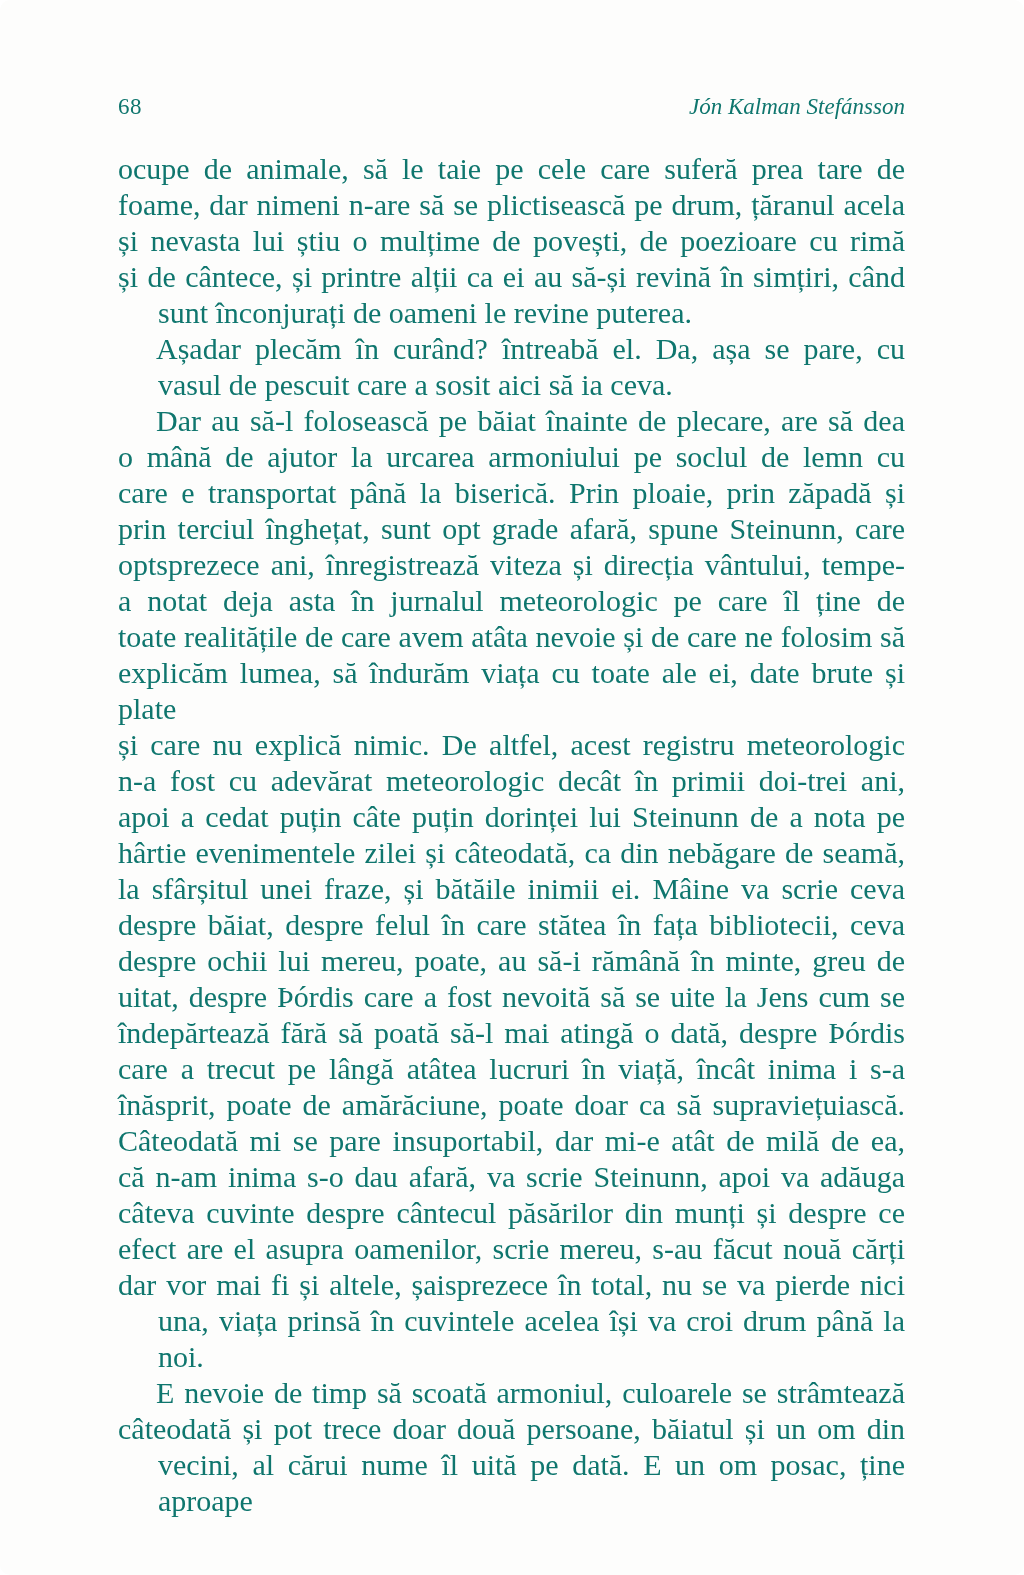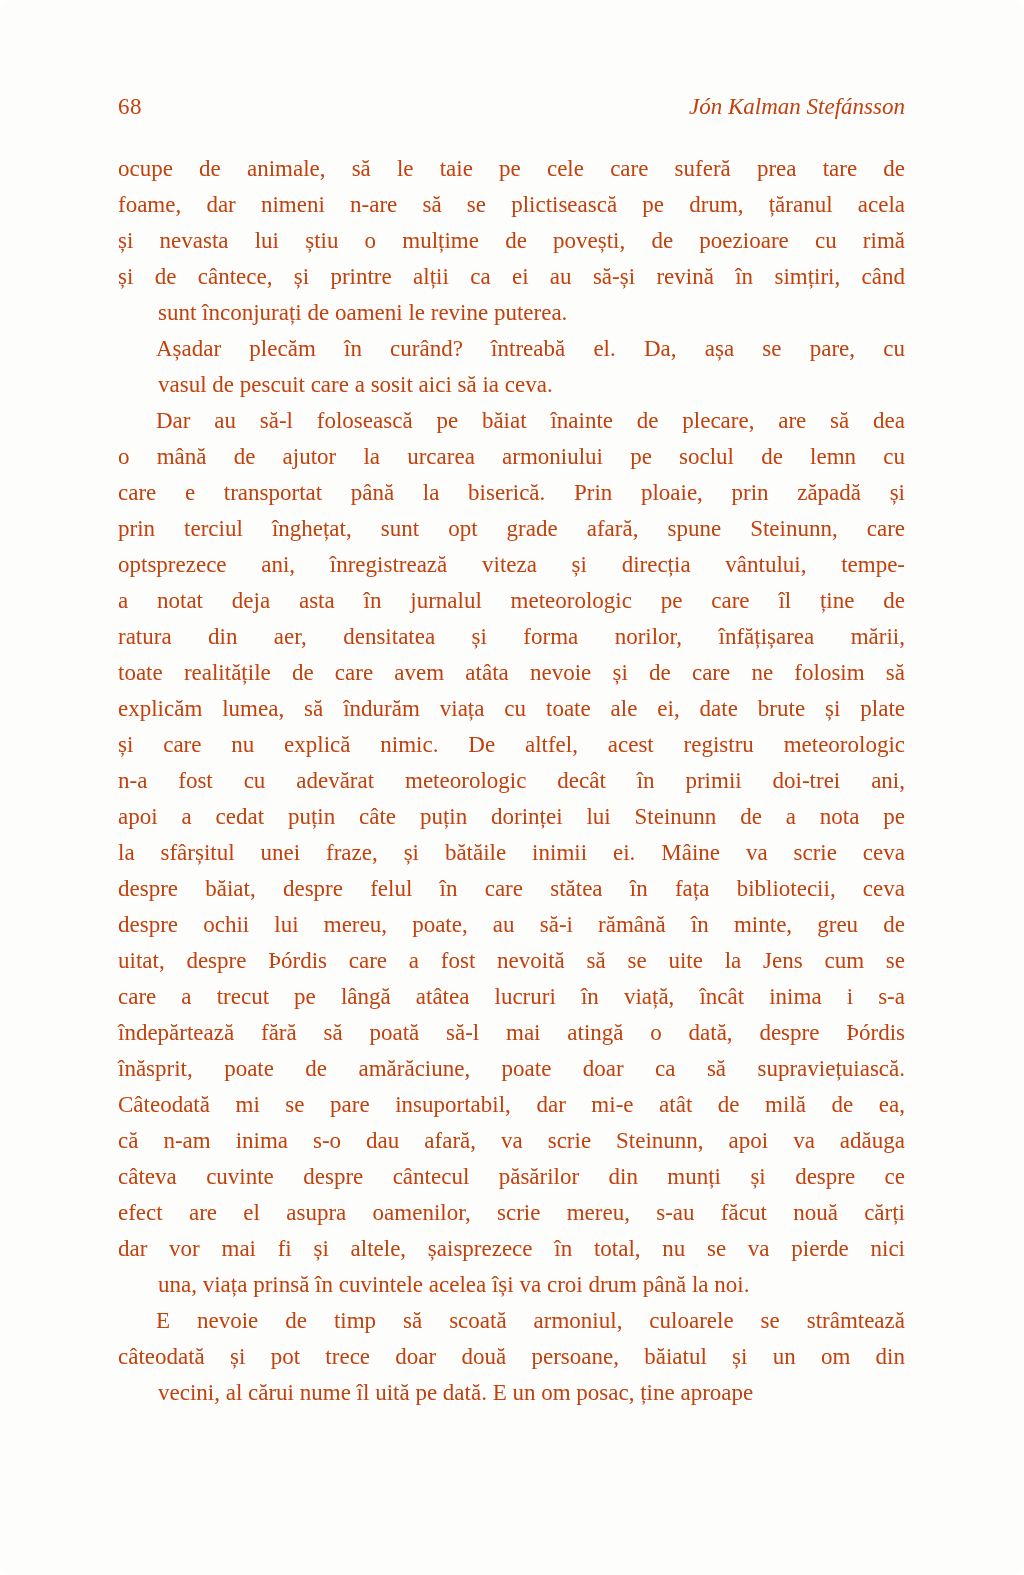--- a/index.html
+++ b/index.html
@@ -6,21 +6,21 @@
     margin: 0;
     padding: 0;
     background: #ffffff;
   }
   .book-page {
     position: relative;
     width: 1024px;
     height: 1575px;
     background: #fdfdfc;
     font-family: "Liberation Serif", serif;
-    color: #c2410c;
+    color: #0f766e;
     overflow: hidden;
     border-radius: 10px;
   }
   .page-header {
     position: absolute;
     top: 94px;
     left: 118px;
     width: 787px;
     display: flex;
     justify-content: space-between;
@@ -32,21 +32,21 @@
     letter-spacing: 0.5px;
   }
   .running-head {
     font-style: italic;
   }
   .page-text {
     position: absolute;
     top: 151px;
     left: 118px;
     width: 787px;
-    font-size: 23px;
+    font-size: 30px;
     line-height: 36px;
   }
   .para {
     margin: 0;
   }
   .line {
     text-align: justify;
     text-align-last: justify;
     white-space: normal;
   }
@@ -79,32 +79,32 @@
         <div class="line">Așadar plecăm în curând? întreabă el. Da, așa se pare, cu</div>
         <div class="line last">vasul de pescuit care a sosit aici să ia ceva.</div>
       </div>
       <div class="para indent">
         <div class="line">Dar au să-l folosească pe băiat înainte de plecare, are să dea</div>
         <div class="line">o mână de ajutor la urcarea armoniului pe soclul de lemn cu</div>
         <div class="line">care e transportat până la biserică. Prin ploaie, prin zăpadă și</div>
         <div class="line">prin terciul înghețat, sunt opt grade afară, spune Steinunn, care</div>
         <div class="line">optsprezece ani, înregistrează viteza și direcția vântului, tempe-</div>
         <div class="line">a notat deja asta în jurnalul meteorologic pe care îl ține de</div>
-        <div class="line">ratura din aer, densitatea și forma norilor, înfățișarea mării,</div>
         <div class="line">toate realitățile de care avem atâta nevoie și de care ne folosim să</div>
         <div class="line">explicăm lumea, să îndurăm viața cu toate ale ei, date brute și plate</div>
         <div class="line">și care nu explică nimic. De altfel, acest registru meteorologic</div>
         <div class="line">n-a fost cu adevărat meteorologic decât în primii doi-trei ani,</div>
         <div class="line">apoi a cedat puțin câte puțin dorinței lui Steinunn de a nota pe</div>
+        <div class="line">hârtie evenimentele zilei și câteodată, ca din nebăgare de seamă,</div>
         <div class="line">la sfârșitul unei fraze, și bătăile inimii ei. Mâine va scrie ceva</div>
         <div class="line">despre băiat, despre felul în care stătea în fața bibliotecii, ceva</div>
         <div class="line">despre ochii lui mereu, poate, au să-i rămână în minte, greu de</div>
         <div class="line">uitat, despre Þórdis care a fost nevoită să se uite la Jens cum se</div>
+        <div class="line">îndepărtează fără să poată să-l mai atingă o dată, despre Þórdis</div>
         <div class="line">care a trecut pe lângă atâtea lucruri în viață, încât inima i s-a</div>
-        <div class="line">îndepărtează fără să poată să-l mai atingă o dată, despre Þórdis</div>
         <div class="line">înăsprit, poate de amărăciune, poate doar ca să supraviețuiască.</div>
         <div class="line">Câteodată mi se pare insuportabil, dar mi-e atât de milă de ea,</div>
         <div class="line">că n-am inima s-o dau afară, va scrie Steinunn, apoi va adăuga</div>
         <div class="line">câteva cuvinte despre cântecul păsărilor din munți și despre ce</div>
         <div class="line">efect are el asupra oamenilor, scrie mereu, s-au făcut nouă cărți</div>
         <div class="line">dar vor mai fi și altele, șaisprezece în total, nu se va pierde nici</div>
         <div class="line last">una, viața prinsă în cuvintele acelea își va croi drum până la noi.</div>
       </div>
       <div class="para indent">
         <div class="line">E nevoie de timp să scoată armoniul, culoarele se strâmtează</div>

